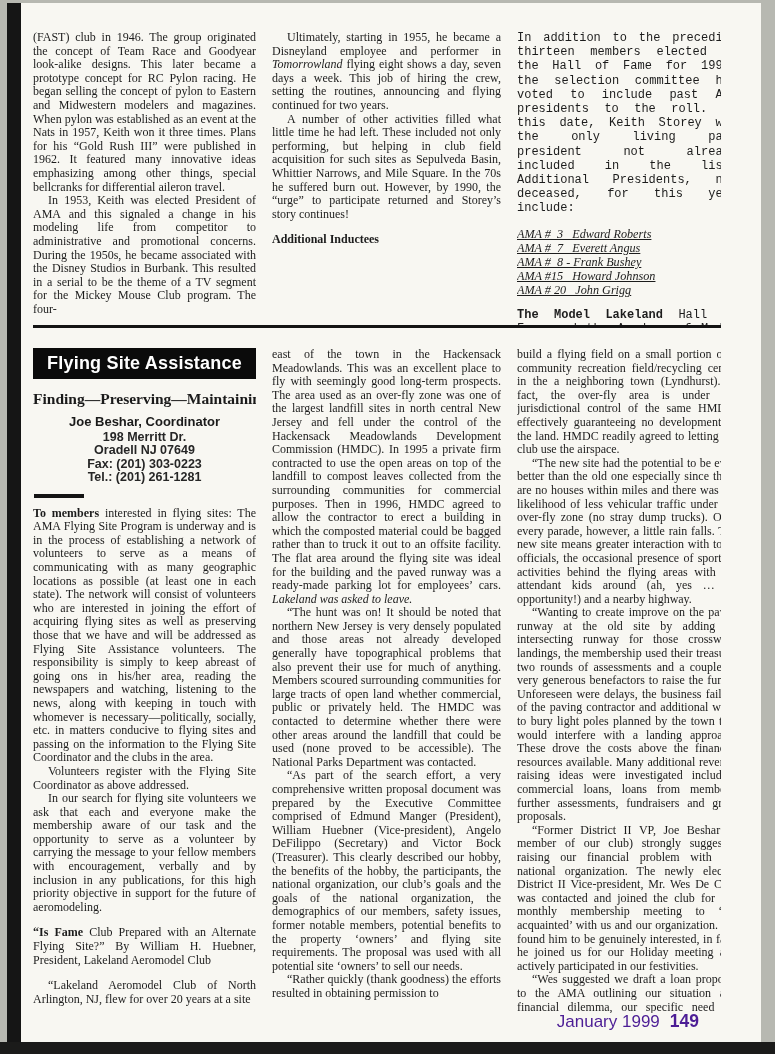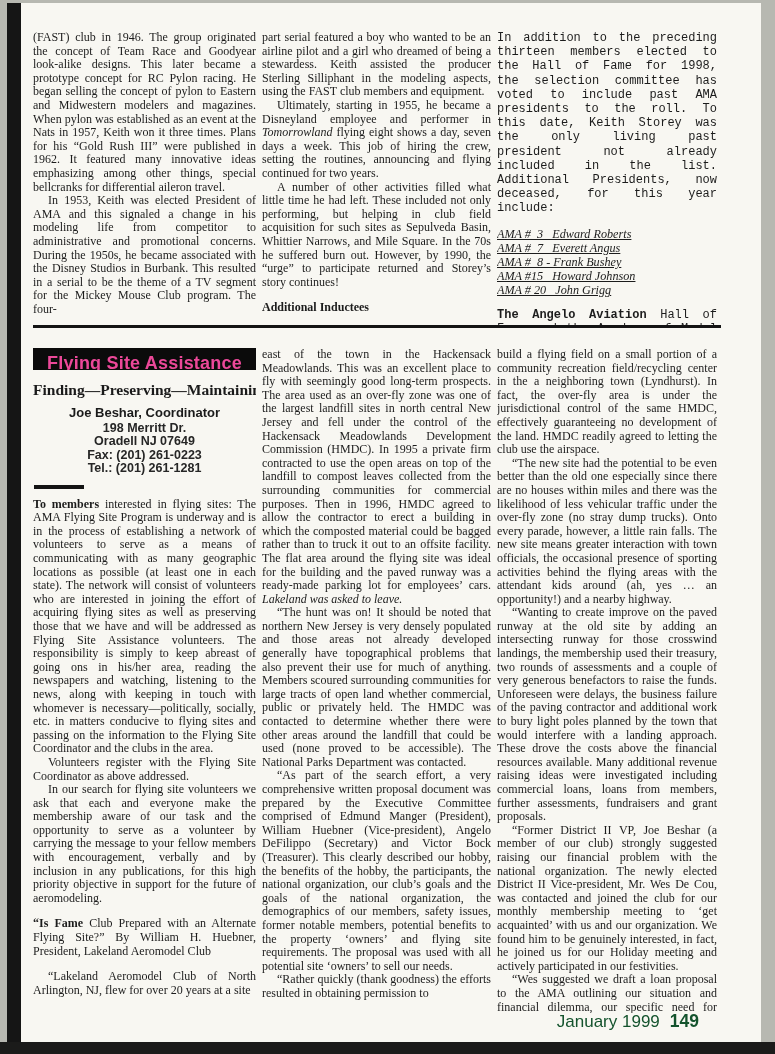--- a/index.html
+++ b/index.html
@@ -7,112 +7,111 @@
     width:775px;height:1054px;position:relative;overflow:hidden;
     background:#b7b8b1;
     font-family:"Liberation Serif",serif;
     color:#1a1a1a;
   }
   .left-bar{position:absolute;left:7px;top:3px;width:14px;height:1039px;background:#151515;}
   .page{position:absolute;left:21px;top:3px;width:740px;height:1039px;background:#f8f7f2;}
   .bottom-bar{position:absolute;left:0;top:1042px;width:775px;height:12px;background:#1b1b1a;}
 
   .content{position:absolute;left:12px;top:0;width:688px;}
-  .grid{display:grid;grid-template-columns:223px 229px 220px;column-gap:6px;}
+  .grid{display:grid;grid-template-columns:223px 229px 220px;column-gap:16px;}
   .top-grid{margin-top:28px;height:294px;overflow:hidden;}
   .rule{height:3px;background:#141414;}
   .bottom-grid{margin-top:20px;height:665px;overflow:hidden;}
   .col{overflow:hidden;}
 
   .bodytext{font-size:12px;line-height:13.6px;color:#1c1c1c;}
   .para{margin:0;text-align:justify;}
   .para.indent{text-indent:15px;}
   .para.gap{margin-top:12px;}
   .b{font-weight:bold;}
   .i{font-style:italic;}
 
   .typewriter{font-size:12px;line-height:14.2px;}
   .typewriter .para{word-spacing:1.5px;font-family:Liberation Mono, monospace;}
   .ama-list{margin:11px 0 10px 0;text-decoration:underline;}
   .ama-line{font-style:italic;white-space:pre;font-size:12.2px;line-height:14.2px;}
 
   .banner{
-    background:#0b0b0b;color:#ec4899;
+    background:#0b0b0b;color:#ffffff;
     font-family:"Liberation Sans",sans-serif;font-weight:700;
     font-size:18px;letter-spacing:0.2px;text-align:center;
-    height:22px;line-height:31px;white-space:nowrap;overflow:hidden;
+    height:31px;line-height:31px;white-space:nowrap;overflow:hidden;
   }
   .tagline{
     margin-top:11px;text-align:center;font-weight:bold;
     font-family:"Liberation Serif",serif;font-size:15.5px;white-space:nowrap;
   }
   .coordinator{
     margin-top:6px;text-align:center;font-weight:bold;
     font-family:"Liberation Sans",sans-serif;font-size:13px;
   }
   .address{margin-top:2px;text-align:center;}
   .addr-line{
     font-family:"Liberation Sans",sans-serif;font-weight:bold;
     font-size:12.5px;line-height:13.4px;color:#262626;
   }
   .mini-rule{width:50px;height:4px;background:#141414;margin:9px 0 9px 1px;}
 
   .footer{
     position:absolute;right:62px;top:1008px;
-    font-family:"Liberation Sans",sans-serif;font-size:17px;color:#14532d;
+    font-family:"Liberation Sans",sans-serif;font-size:17px;color:#4c1d95;
   }
   .pagenum{font-weight:bold;margin-left:10px;font-size:17.5px;}
 </style>
 </head>
 <body>
 
 <div class="left-bar"></div>
 
 <div class="page">
   <div class="content">
 
     <section class="grid top-grid">
       <div class="col bodytext">
           <p class="para"><span class="">(FAST) club in 1946. The group originated the concept of Team Race and Goodyear look-alike designs. This later became a prototype concept for RC Pylon racing. He began selling the concept of pylon to Eastern and Midwestern modelers and magazines. When pylon was established as an event at the Nats in 1957, Keith won it three times. Plans for his “Gold Rush III” were published in 1962. It featured many innovative ideas emphasizing among other things, special bellcranks for differential aileron travel.</span></p>
           <p class="para indent"><span class="">In 1953, Keith was elected President of AMA and this signaled a change in his modeling life from competitor to administrative and promotional concerns. During the 1950s, he became associated with the Disney Studios in Burbank. This resulted in a serial to be the theme of a TV segment for the Mickey Mouse Club program. The four-</span></p>
         </div>
       <div class="col bodytext">
-          <p class="para"><span class="">part serial featured a boy who wanted to be an airline pilot and a girl who dreamed of being a stewardess. Keith assisted the producer Sterling Silliphant in the modeling aspects, using the FAST club members and equipment.</span></p>
           <p class="para indent"><span class="">Ultimately, starting in 1955, he became a Disneyland employee and performer in </span><span class="i">Tomorrowland</span><span class=""> flying eight shows a day, seven days a week. This job of hiring the crew, setting the routines, announcing and flying continued for two years.</span></p>
           <p class="para indent"><span class="">A number of other activities filled what little time he had left. These included not only performing, but helping in club field acquisition for such sites as Sepulveda Basin, Whittier Narrows, and Mile Square. In the 70s he suffered burn out. However, by 1990, the “urge” to participate returned and Storey’s story continues!</span></p>
           <p class="para gap"><span class="b ">Additional Inductees</span></p>
         </div>
       <div class="col bodytext typewriter">
         <div>
             <p class="para"><span class="">In addition to the preceding thirteen members elected to the Hall of Fame for 1998, the selection committee has voted to include past AMA presidents to the roll. To this date, Keith Storey was the only living past president not already included in the list. Additional Presidents, now deceased, for this year include:</span></p>
           </div>
         <div class="ama-list">
             <div class="ama-line">AMA #  3   Edward Roberts</div>
             <div class="ama-line">AMA #  7   Everett Angus</div>
             <div class="ama-line">AMA #  8 - Frank Bushey</div>
             <div class="ama-line">AMA #15   Howard Johnson</div>
             <div class="ama-line">AMA # 20   John Grigg</div>
           </div>
         <div>
-            <p class="para"><span class="b ">The Angelo Aviation</span><span class=""> Hall of Fame and the Academy of Model Aeronautics salute these deserving individuals and welcome them for their contribution to the hobby/sport of aeromodeling! ✈</span></p>
+            <p class="para"><span class="b ">The Model Lakeland</span><span class=""> Hall of Fame and the Academy of Model Aeronautics salute these deserving individuals and welcome them for their contribution to the hobby/sport of aeromodeling! ✈</span></p>
           </div>
       </div>
     </section>
 
     <div class="rule"></div>
 
     <section class="grid bottom-grid">
       <div class="col">
         <div class="banner">Flying Site Assistance</div>
         <div class="tagline">Finding—Preserving—Maintaining</div>
         <div class="coordinator">Joe Beshar, Coordinator</div>
         <div class="address">
             <div class="addr-line">198 Merritt Dr.</div>
             <div class="addr-line">Oradell NJ 07649</div>
-            <div class="addr-line">Fax: (201) 261-0223</div>
+            <div class="addr-line">Fax: (201) 303-0223</div>
             <div class="addr-line">Tel.: (201) 261-1281</div>
           </div>
         <div class="mini-rule"></div>
         <div class="bodytext">
             <p class="para"><span class="b ">To members</span><span class=""> interested in flying sites: The AMA Flying Site Program is underway and is in the process of establishing a network of volunteers to serve as a means of communicating with as many geographic locations as possible (at least one in each state). The network will consist of volunteers who are interested in joining the effort of acquiring flying sites as well as preserving those that we have and will be addressed as Flying Site Assistance volunteers. The responsibility is simply to keep abreast of going ons in his/her area, reading the newspapers and watching, listening to the news, along with keeping in touch with whomever is necessary—politically, socially, etc. in matters conducive to flying sites and passing on the information to the Flying Site Coordinator and the clubs in the area.</span></p>
             <p class="para indent"><span class="">Volunteers register with the Flying Site Coordinator as above addressed.</span></p>
             <p class="para indent"><span class="">In our search for flying site volunteers we ask that each and everyone make the membership aware of our task and the opportunity to serve as a volunteer by carrying the message to your fellow members with encouragement, verbally and by inclusion in any publications, for this high priority objective in support for the future of aeromodeling.</span></p>
             <p class="para gap"><span class="b ">“Is Fame</span><span class=""> Club Prepared with an Alternate Flying Site?” By William H. Huebner, President, Lakeland Aeromodel Club</span></p>
             <p class="para indent gap"><span class="">“Lakeland Aeromodel Club of North Arlington, NJ, flew for over 20 years at a site</span></p>
           </div>

